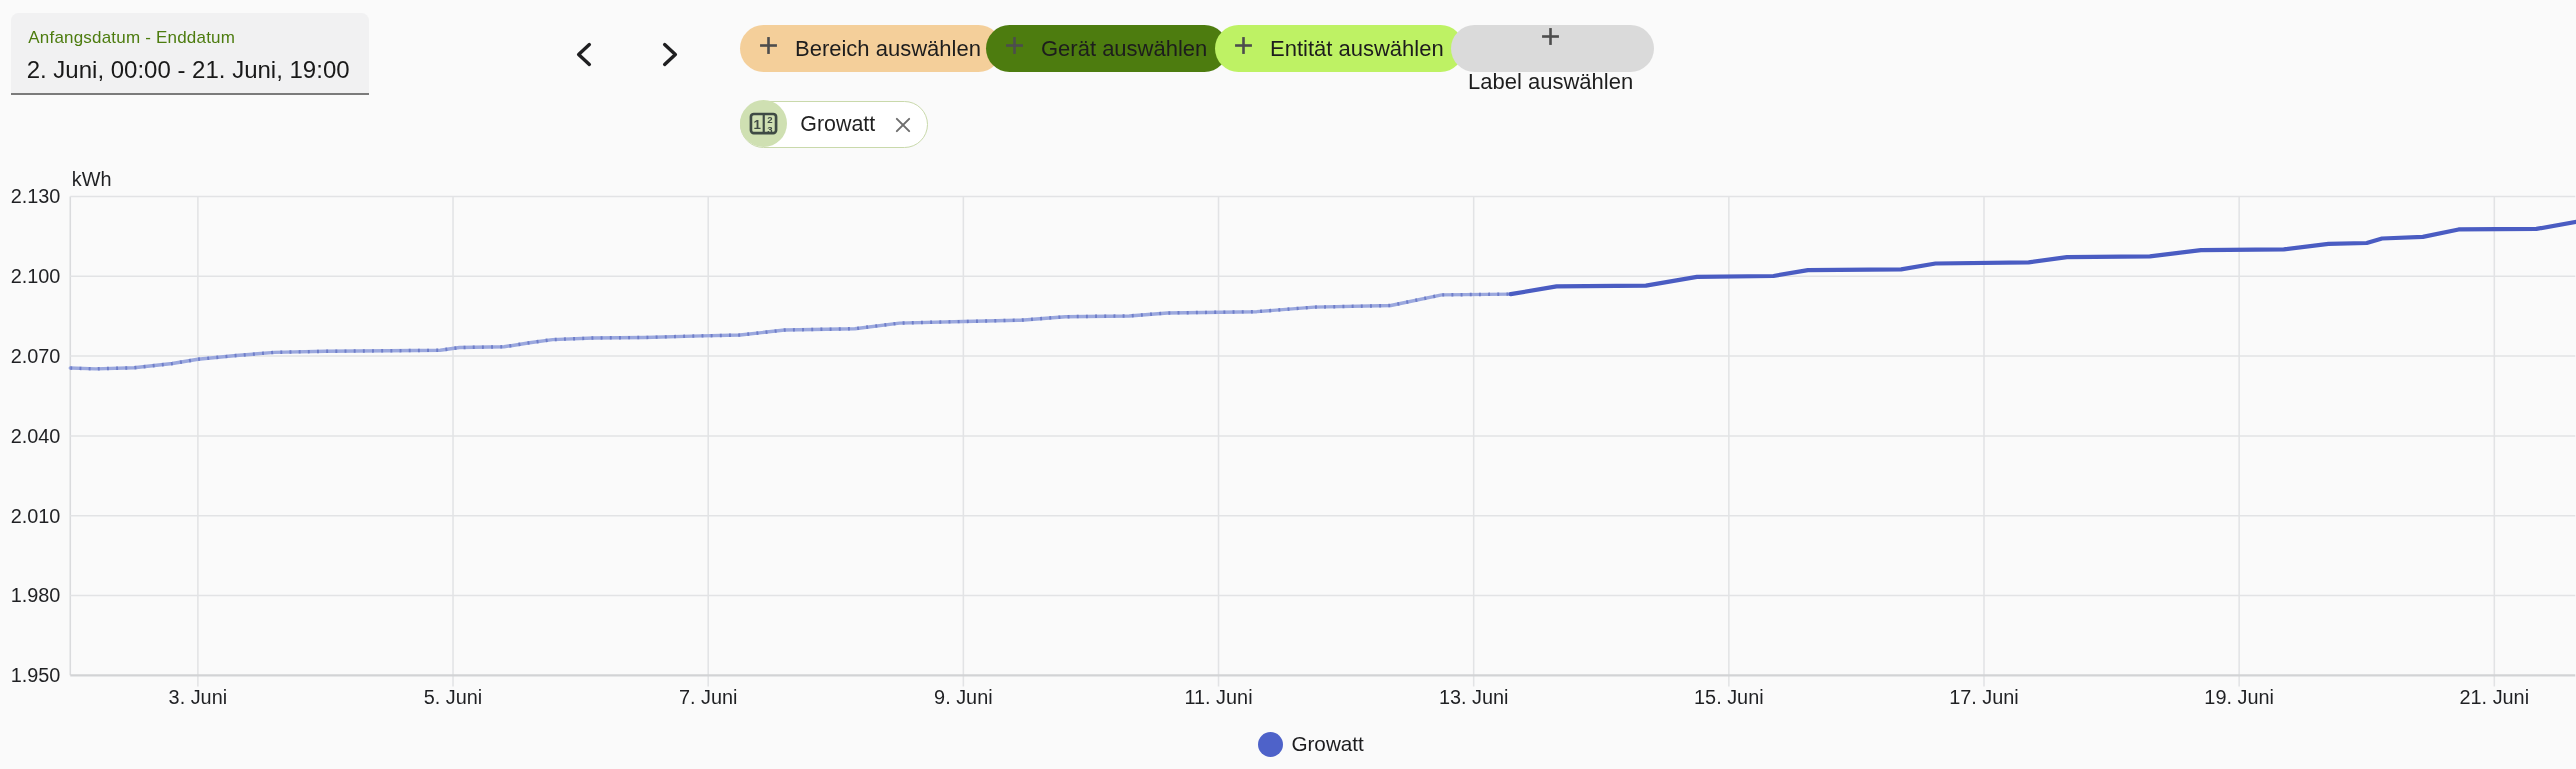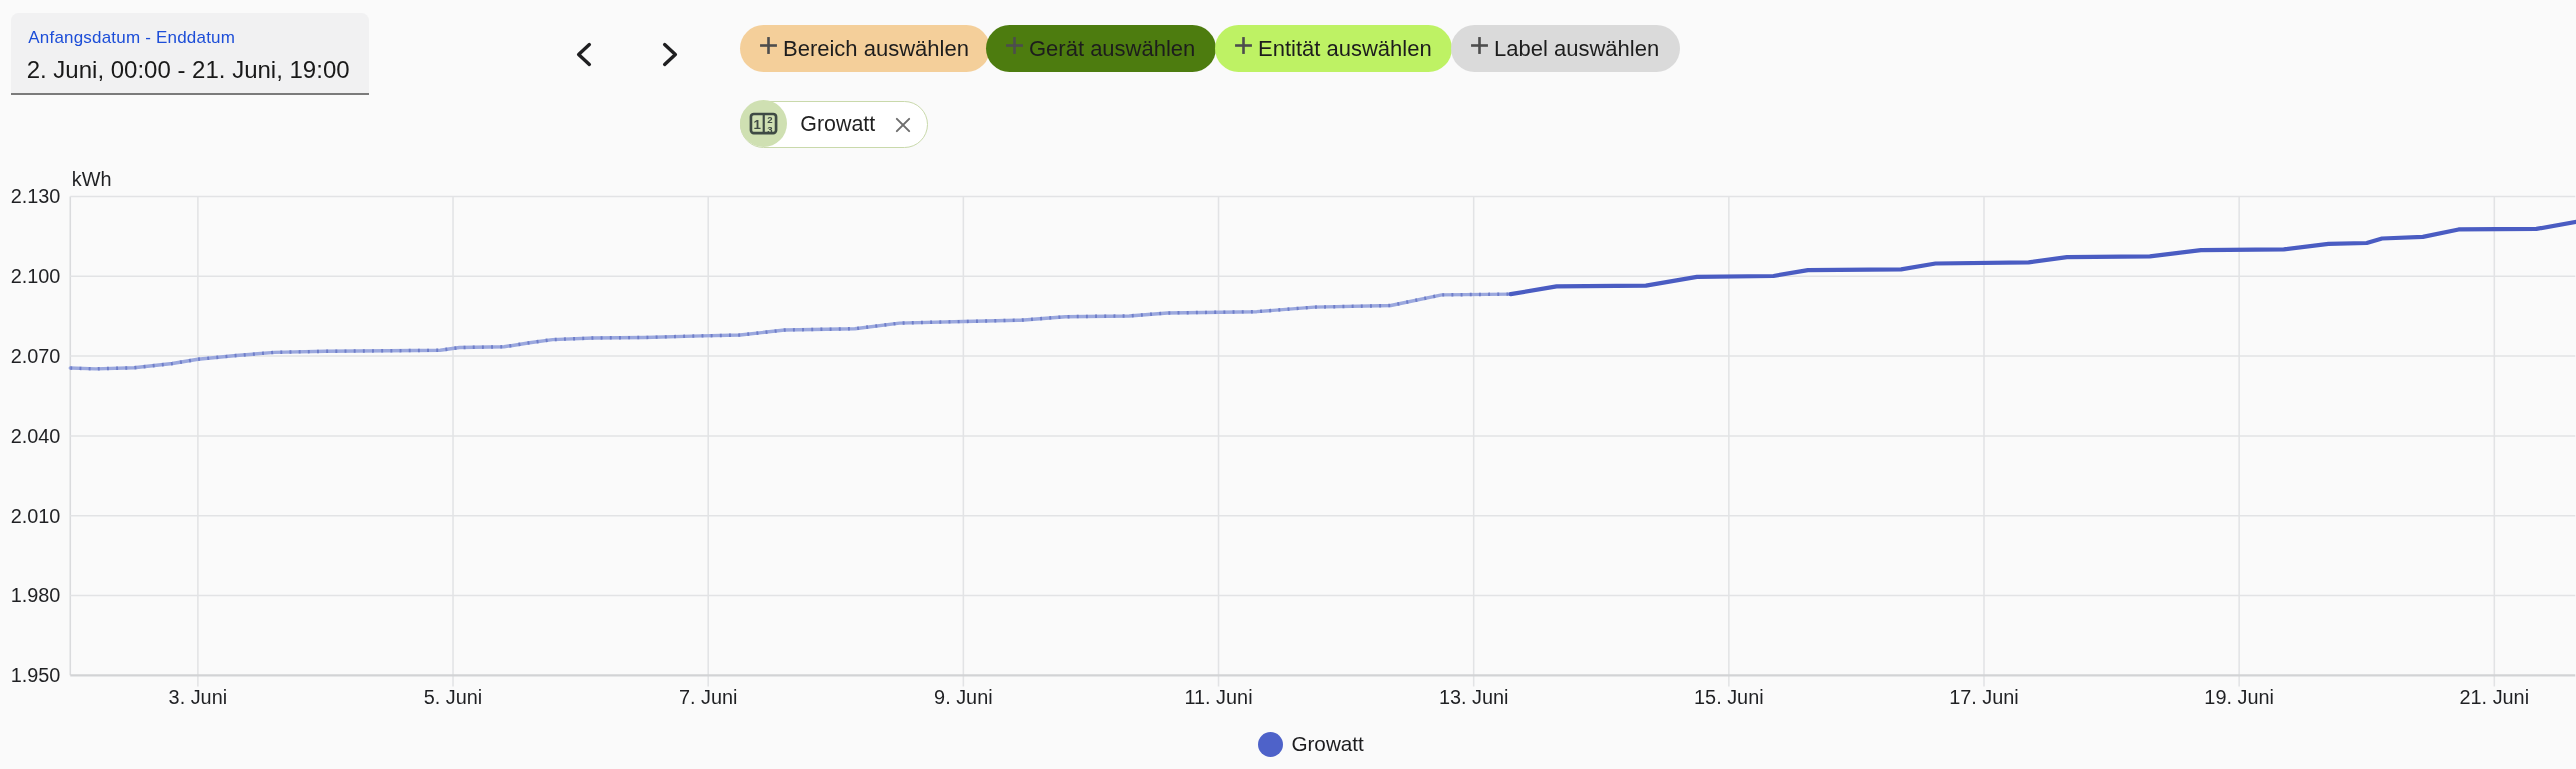--- a/index.html
+++ b/index.html
@@ -12,37 +12,37 @@
     overflow:hidden;
   }
   
   .date-picker {
     position:absolute; left:10.7px; top:13px; width:358px; height:82px;
     background:#f1f1f2; border-bottom:2.3px solid #7b7b7b;
     border-radius:7.6px 7.6px 0 0; cursor:pointer;
   }
   .date-picker .dp-label {
     position:absolute; left:17.6px; top:15.3px;
-    font-size:17px; color:#1d4ed8; letter-spacing:0.2px;
+    font-size:17px; color:#4d7c0f; letter-spacing:0.2px;
   }
   .date-picker .dp-value {
     position:absolute; left:16px; top:43px;
     font-size:24px; color:#191919;
   }
   
   .nav-btn {
     position:absolute; top:37px; width:37px; height:37px;
     display:flex; align-items:center; justify-content:center; cursor:pointer;
   }
   .nav-prev { left:565px; }
   .nav-next { left:651px; }
   
   .chip {
     position:absolute; top:25px; height:47px;
-    display:inline-flex; align-items:center; gap:3px;
+    display:inline-flex; align-items:center; gap:15px;
     padding:0 20.7px 0 17px; border-radius:24px;
     font-size:22px; color:#1d1d1d; cursor:pointer; white-space:nowrap;
   }
   .chip-area   { left:740px;  }
   .chip-device { left:986px; }
   .chip-entity { left:1215px; }
   .chip-label  { left:1451px; }
   
   .sel-chip {
     position:absolute; left:740px; top:101px; height:47px;
@@ -114,21 +114,21 @@
 </div>
 <div class="chip chip-entity" style="background: #bef264;">
   <span>
     <svg width="23" height="23" viewBox="0 0 30 30">
         <line x1="15" y1="4" x2="15" y2="26" stroke="#4d4d4d" stroke-width="3.4"></line>
         <line x1="4" y1="15" x2="26" y2="15" stroke="#4d4d4d" stroke-width="3.4"></line>
       </svg>
   </span>
   <span>Entität auswählen</span>
 </div>
-<div class="chip chip-label" style="background: rgb(218, 218, 218);">
+<div class="chip chip-label" style="background: rgb(218, 218, 218); flex-direction: column;">
   <span>
     <svg width="23" height="23" viewBox="0 0 30 30">
         <line x1="15" y1="4" x2="15" y2="26" stroke="#4d4d4d" stroke-width="3.4"></line>
         <line x1="4" y1="15" x2="26" y2="15" stroke="#4d4d4d" stroke-width="3.4"></line>
       </svg>
   </span>
   <span>Label auswählen</span>
 </div>
 
 <div class="sel-chip">

